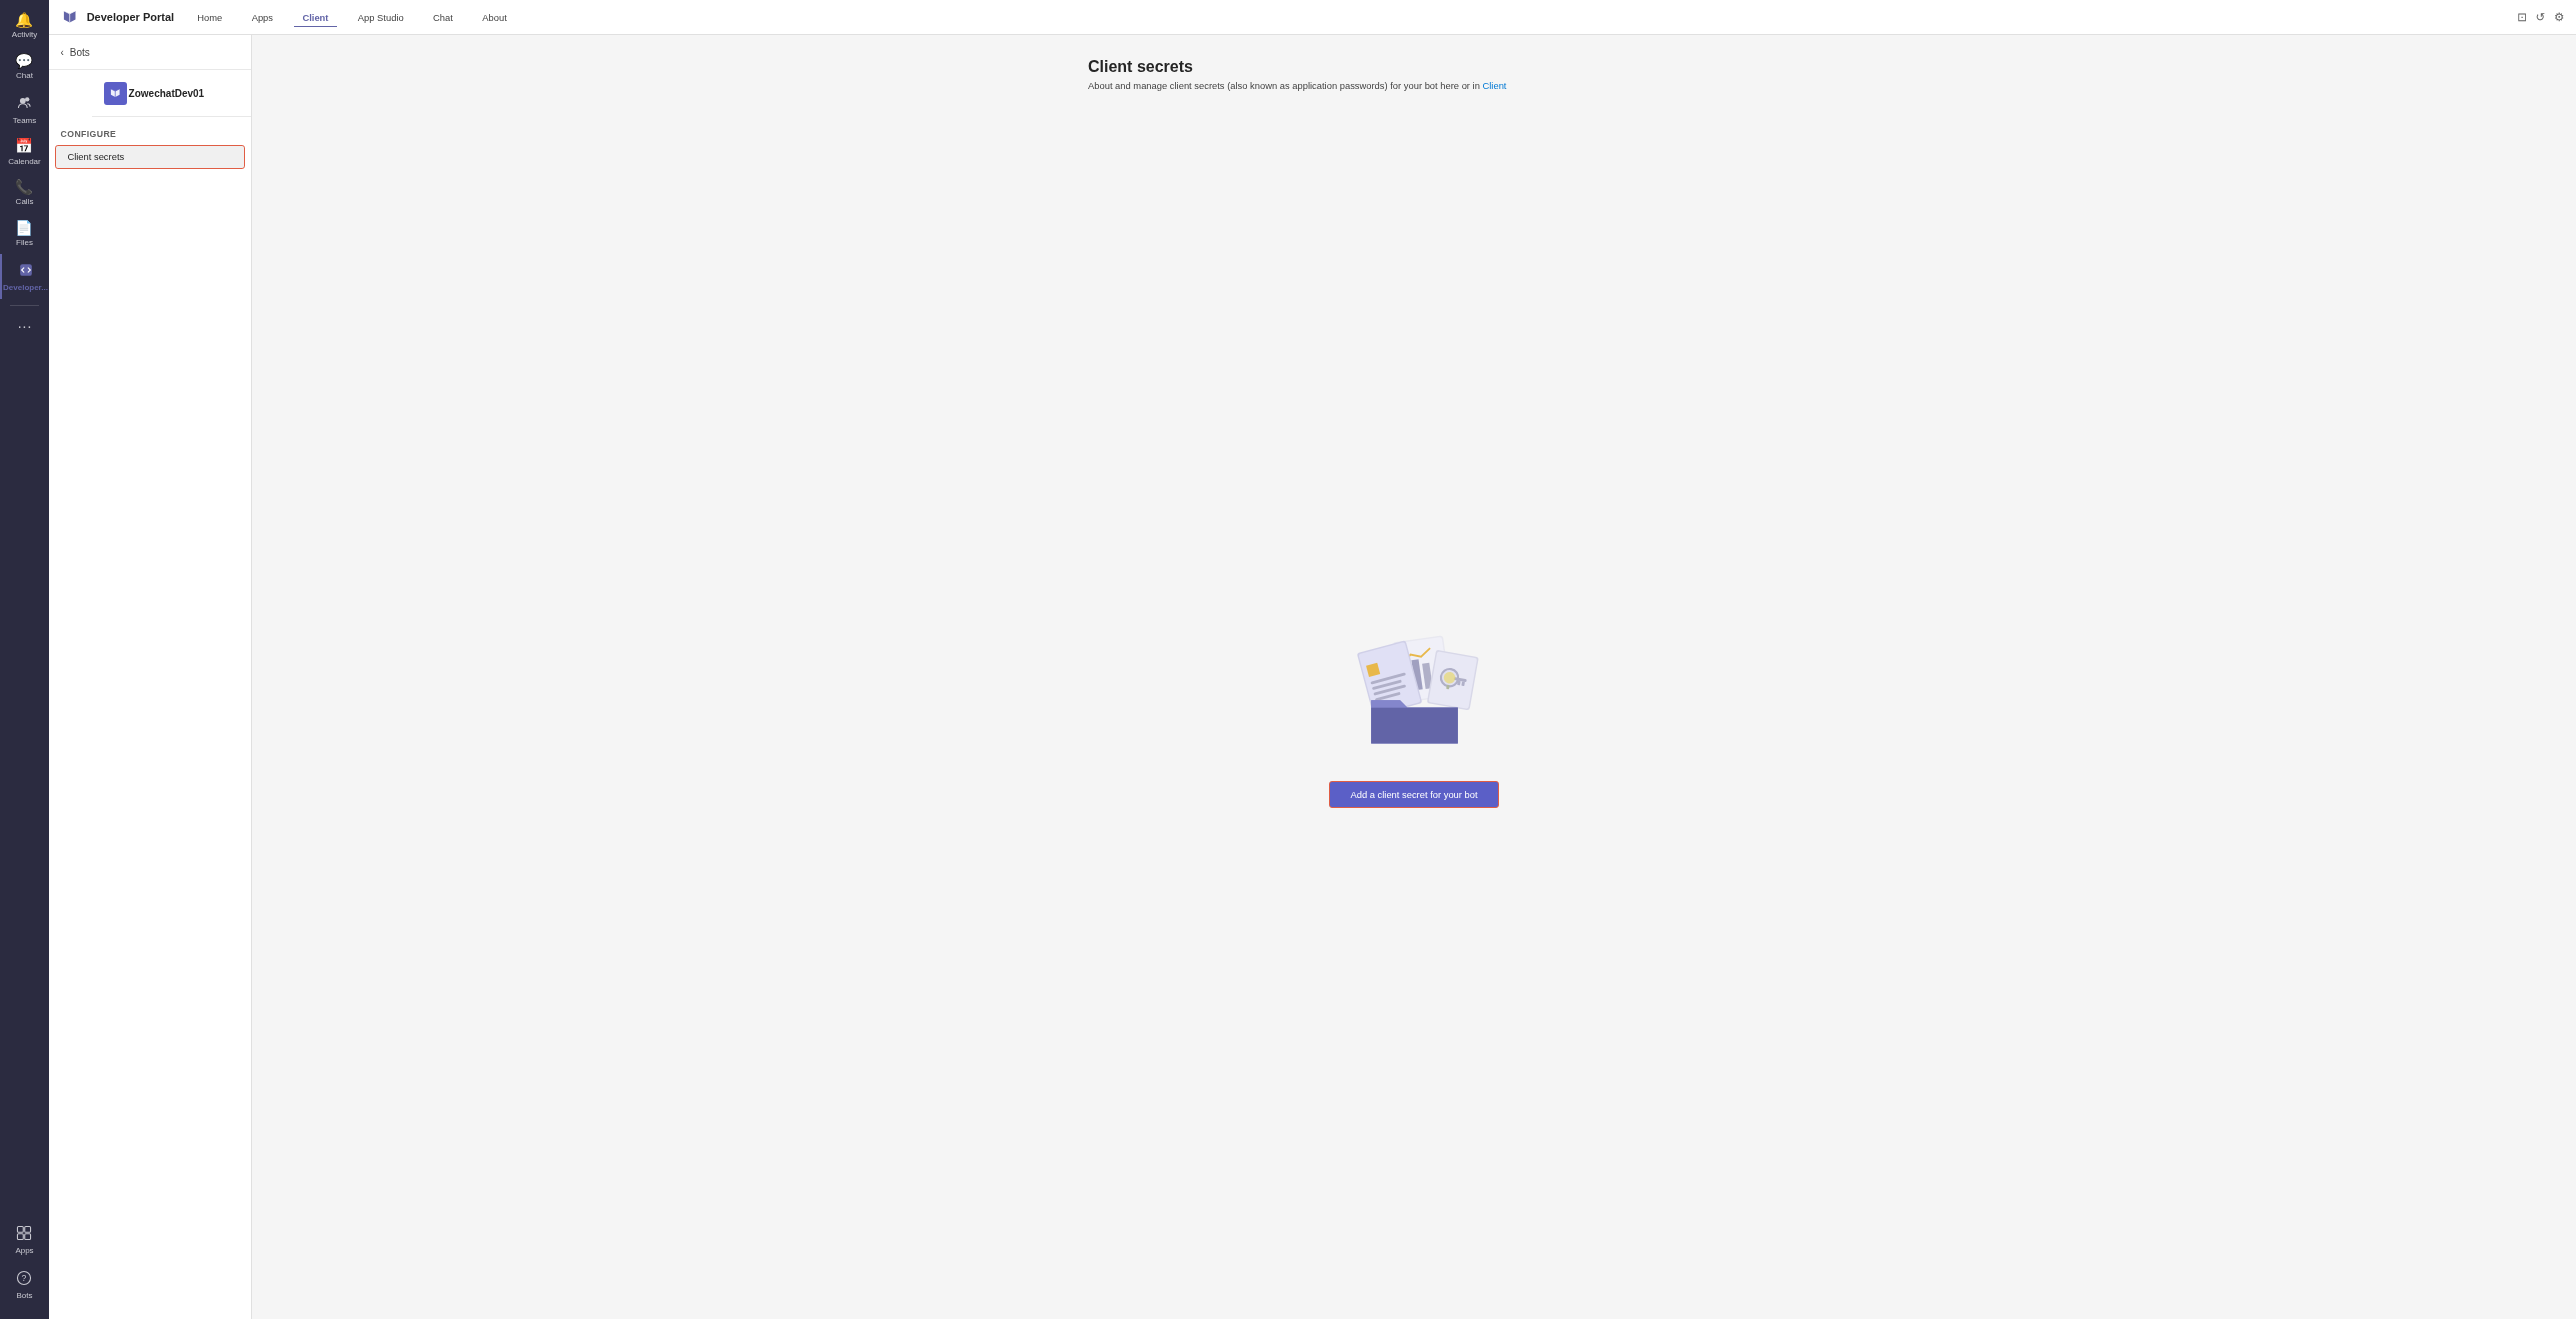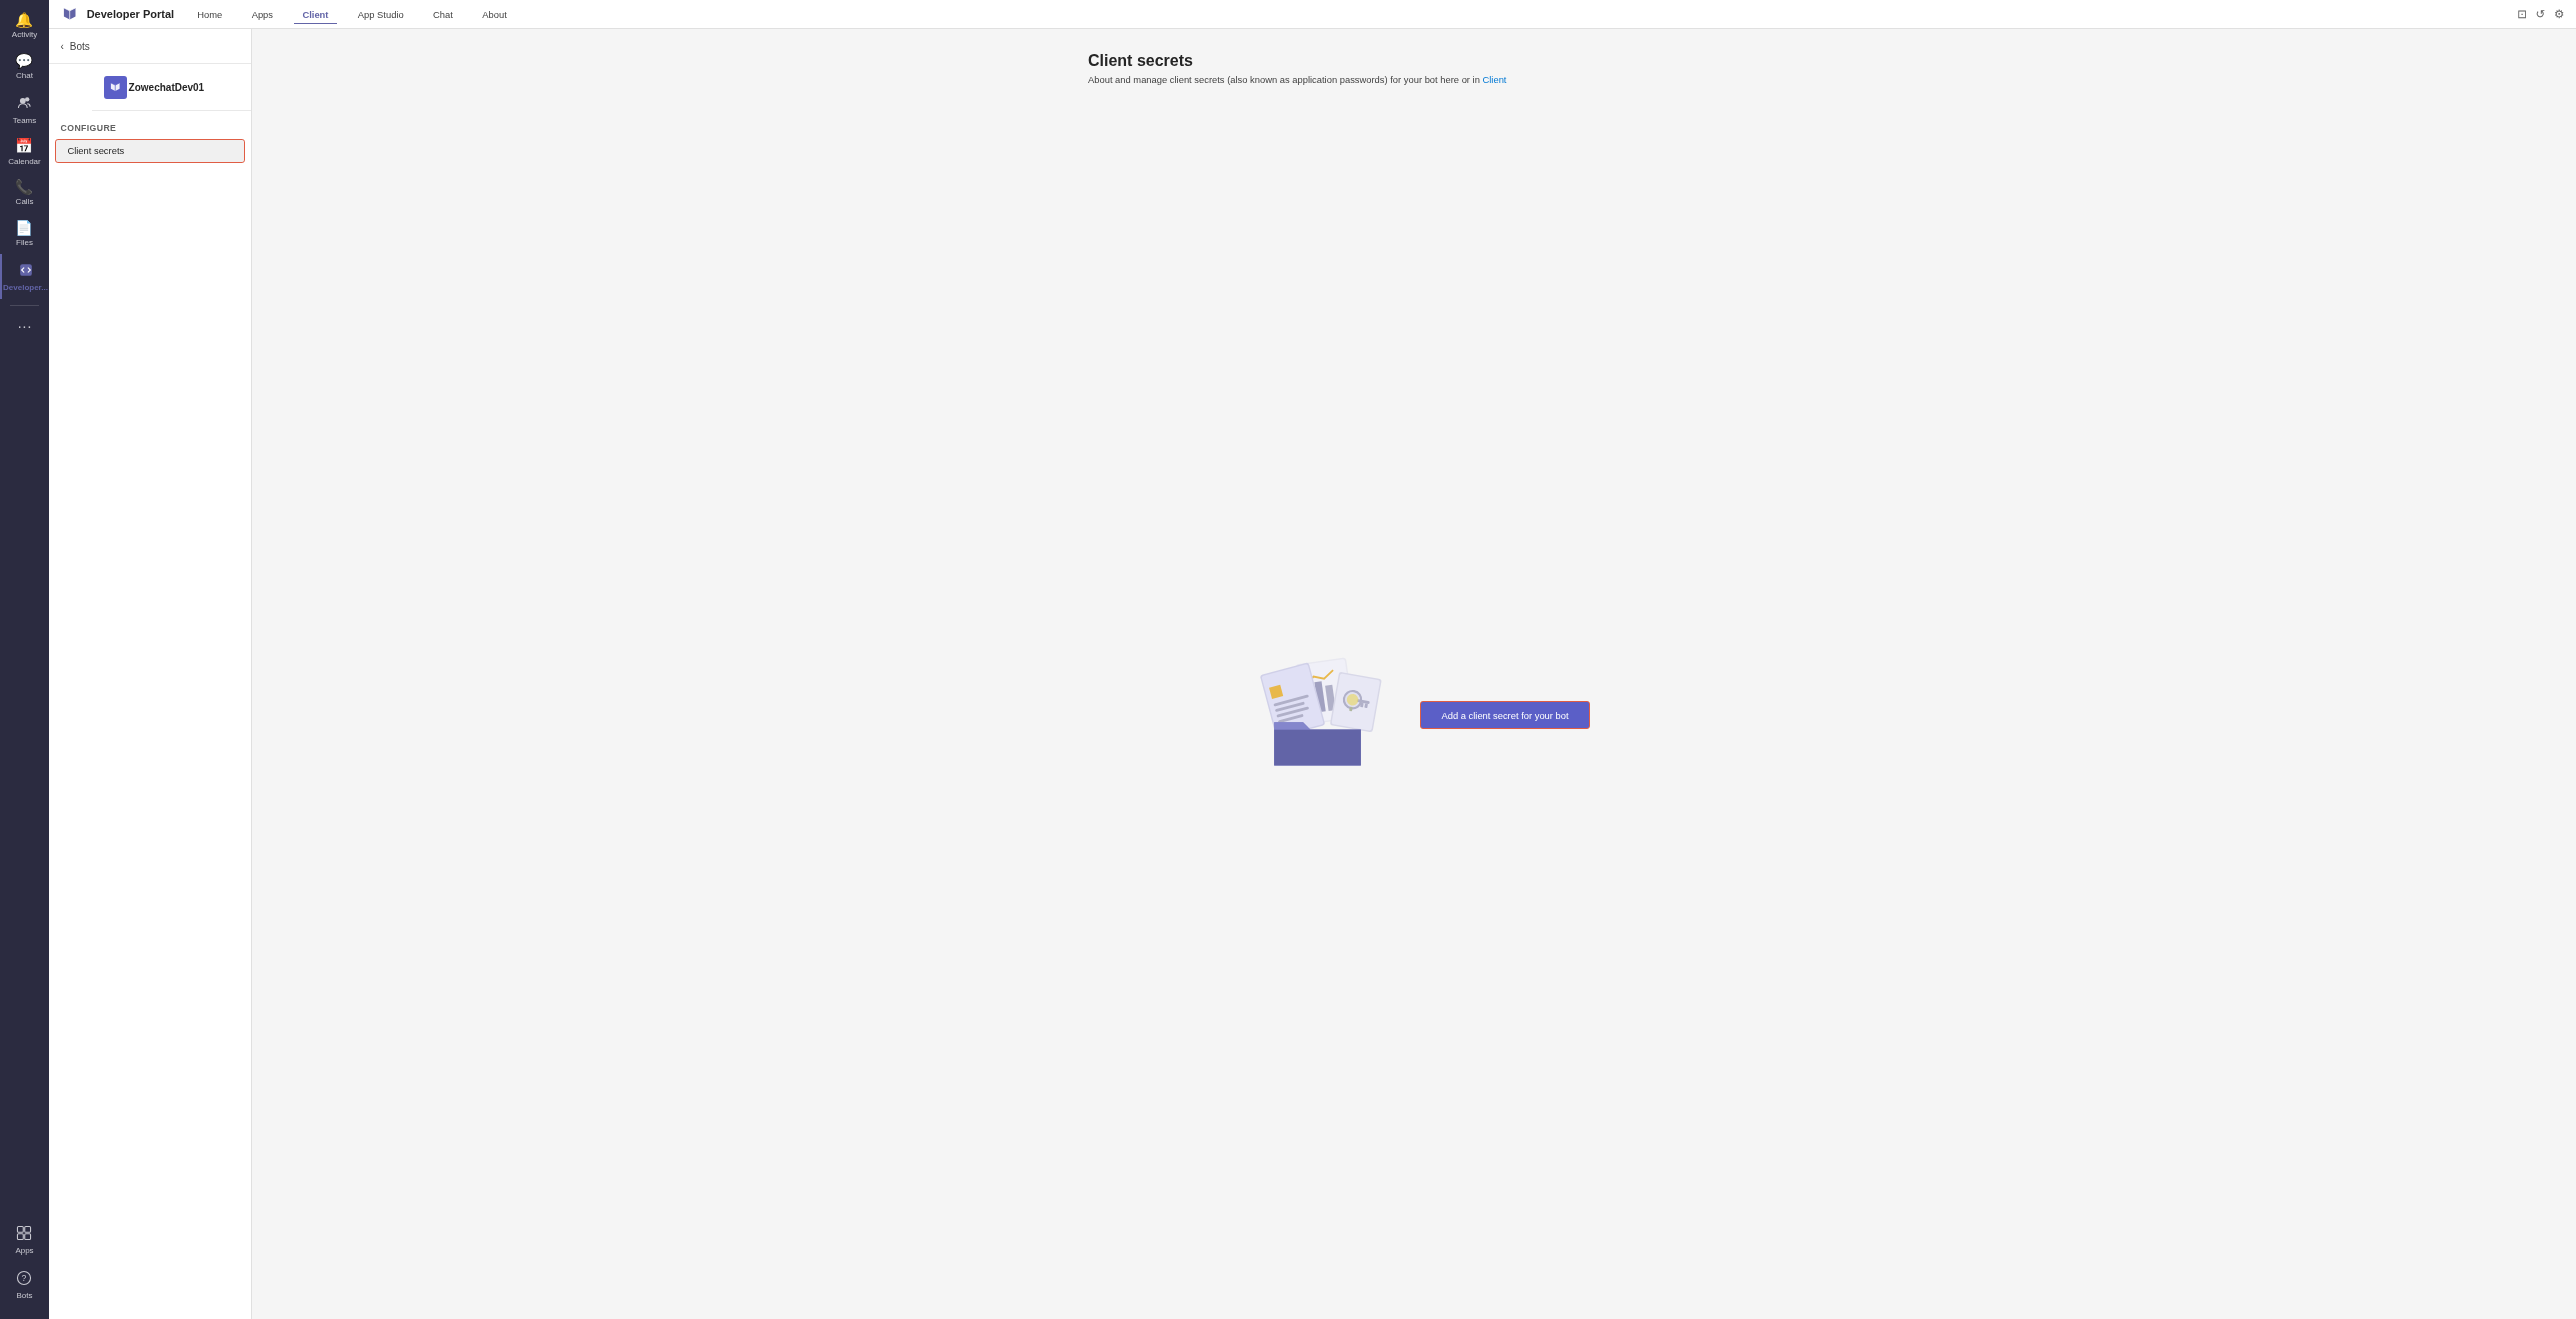--- a/index.html
+++ b/index.html
@@ -40,21 +40,21 @@
     
     .main-container {
       flex: 1;
       display: flex;
       flex-direction: column;
       overflow: hidden;
     }
 
     
     .top-bar {
-      height: 29px;
+      height: 35px;
       background: #ffffff;
       border-bottom: 0.7px solid #e0e0e0;
       display: flex;
       align-items: center;
       padding: 0 11.6px;
       gap: 8.7px;
       flex-shrink: 0;
     }
     .portal-logo {
       width: 17.4px;
@@ -207,21 +207,21 @@
     }
     .azure-link {
       color: #0078d4;
       text-decoration: none;
       cursor: pointer;
     }
 
     
     .empty-state {
       display: flex;
-      flex-direction: row;
+      flex-direction: column;
       align-items: center;
       justify-content: center;
       flex: 1;
       gap: 23px;
       margin-top: 43px;
     }
     .illustration {
       width: 159px;
       height: 130px;
       position: relative;

